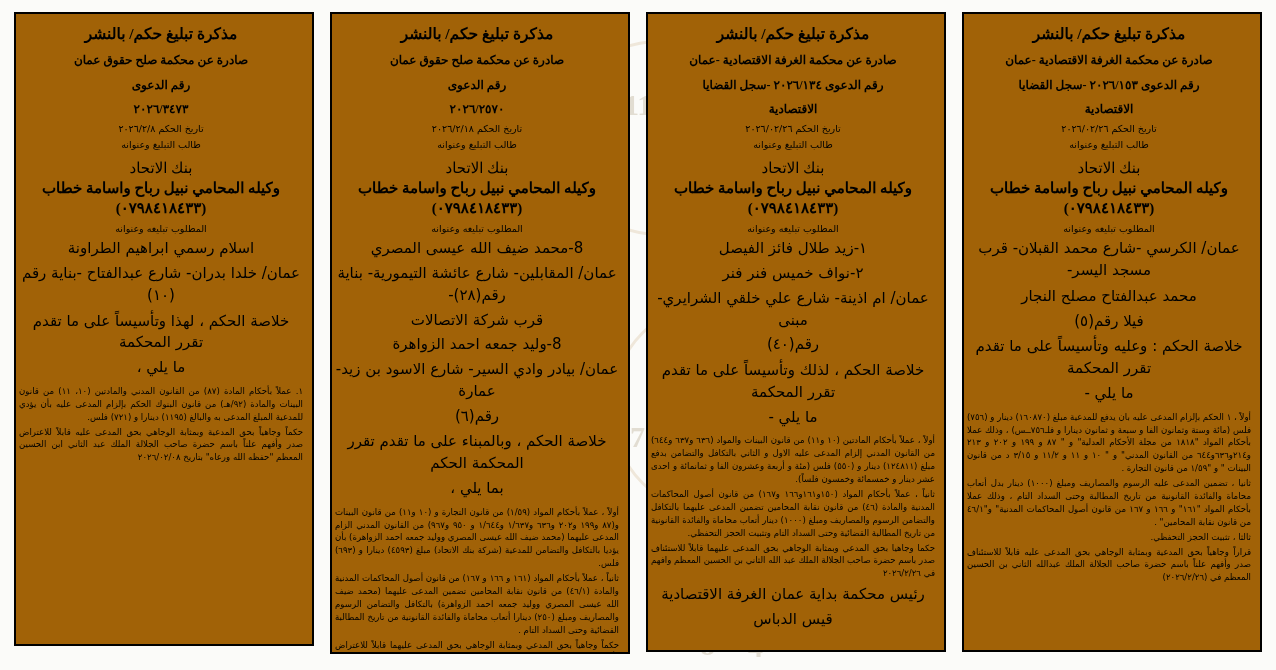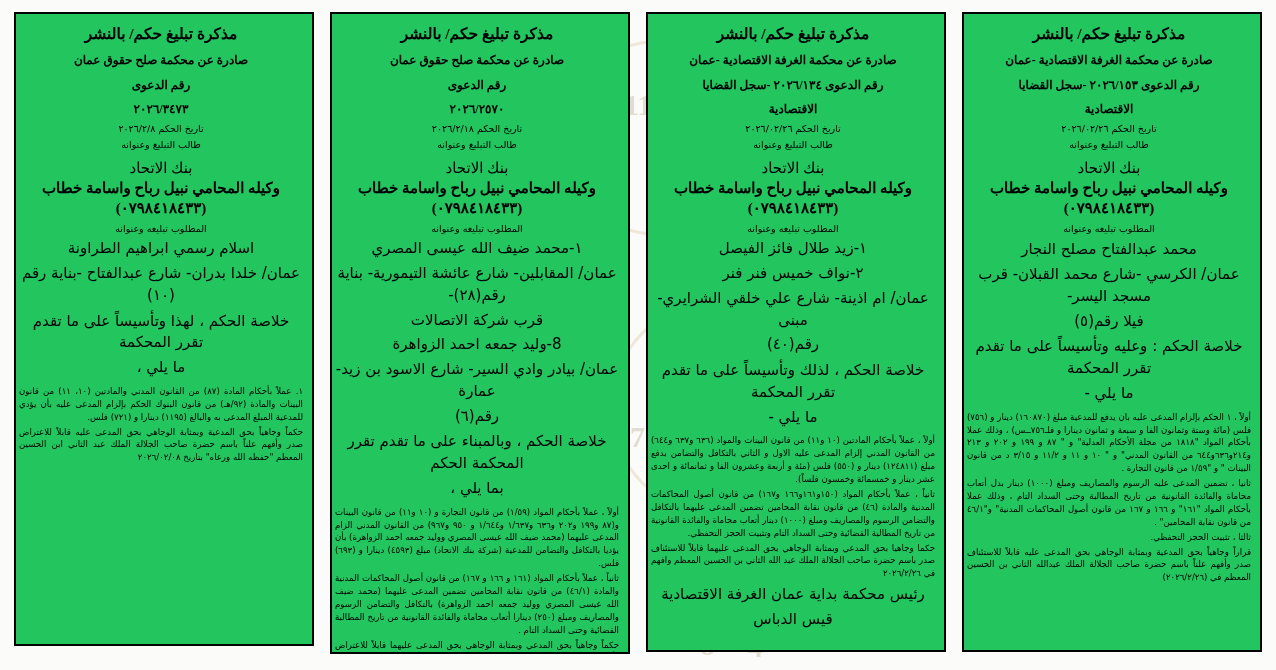--- a/index.html
+++ b/index.html
@@ -43,21 +43,21 @@
     display: flex;
     flex-direction: row;
     justify-content: space-between;
     align-items: flex-start;
     padding: 12px 14px 0 14px;
     box-sizing: border-box;
     gap: 10px;
     height: 670px;
   }
   .notice {
-    background: #22c55e;
+    background: #a16207;
     border: 2px solid #000;
     box-sizing: border-box;
     padding: 8px 9px 8px 3px;
     text-align: center;
     direction: rtl;
     overflow: hidden;
   }
   .n1 { width: 300px; height: 634px; }
   .n2 { width: 300px; height: 642px; }
   .n3 { width: 300px; height: 640px; }
@@ -146,22 +146,22 @@
       <div class="title">مذكرة تبليغ حكم/ بالنشر</div>
       <div class="title-l">صادرة عن محكمة الغرفة الاقتصادية -عمان</div>
       <div class="title-l">رقم الدعوى ٢٠٢٦/١٥٣ -سجل القضايا</div>
       <div class="title-l">الاقتصادية</div>
       <div class="subline">تاريخ الحكم ٢٠٢٦/٠٢/٢٦</div>
       <div class="subline tight">طالب التبليغ وعنوانه</div>
       <div class="bank">بنك الاتحاد</div>
       <div class="bank-sub">وكيله المحامي نبيل رباح واسامة خطاب</div>
       <div class="phone">(٠٧٩٨٤١٨٤٣٣)</div>
       <div class="subline">المطلوب تبليغه وعنوانه</div>
+      <div class="center-small tight">عمان/ الكرسي -شارع محمد القبلان- قرب مسجد اليسر-</div>
       <div class="center-small">محمد عبدالفتاح مصلح النجار</div>
-      <div class="center-small tight">عمان/ الكرسي -شارع محمد القبلان- قرب مسجد اليسر-</div>
       <div class="center-small tight">فيلا رقم(٥)</div>
       <div class="center-small">خلاصة الحكم : وعليه وتأسيساً على ما تقدم تقرر المحكمة</div>
       <div class="center-small tight">ما يلي -</div>
       <div class="body-block">
         <p>أولاً ، ١ الحكم بإلزام المدعى عليه بان يدفع للمدعية  مبلغ (١٦٠٨٧٠) دينار و (٧٥٦) فلس  (مائة وستة وثمانون الفا و سبعة و ثمانون دينارا و فلـ٧٥٦ــس) ، وذلك عملا بأحكام المواد "١٨١٨ من مجلة الأحكام العدلية" و " ٨٧ و ١٩٩ و ٢٠٢ و ٢١٣ و٢١٤و٦٣٦و٦٤٤ من القانون المدني" و " ١٠ و ١١ و ١١/٢ و ٣/١٥ د من قانون البينات "  و "١/٥٩ من قانون التجارة .</p>
         <p>ثانيا ، تضمين المدعى عليه الرسوم  والمصاريف ومبلغ (١٠٠٠) دينار بدل أتعاب محاماة والفائدة القانونية من تاريخ المطالبة وحتى السداد التام ، وذلك عملا بأحكام المواد "١٦١" و ١٦٦ و ١٦٧ من قانون أصول المحاكمات المدنية" و"٤٦/١ من قانون نقابة المحامين" .</p>
         <p>ثالثا ، تثبيت الحجز التحفظي.</p>
         <p>قراراً وجاهياً بحق المدعية وبمثابة الوجاهي بحق المدعى عليه قابلاً للاستئناف صدر وأفهم علناً باسم حضرة صاحب الجلالة الملك عبدالله الثاني بن الحسين المعظم في (٢٠٢٦/٢/٢٦)</p>
       </div>
     </div>
@@ -196,21 +196,21 @@
       <div class="title">مذكرة تبليغ حكم/ بالنشر</div>
       <div class="title-l">صادرة عن محكمة صلح حقوق عمان</div>
       <div class="title-l">رقم الدعوى</div>
       <div class="title-l">٢٠٢٦/٢٥٧٠</div>
       <div class="subline">تاريخ الحكم ٢٠٢٦/٢/١٨</div>
       <div class="subline tight">طالب التبليغ وعنوانه</div>
       <div class="bank">بنك الاتحاد</div>
       <div class="bank-sub">وكيله المحامي نبيل رباح واسامة خطاب</div>
       <div class="phone">(٠٧٩٨٤١٨٤٣٣)</div>
       <div class="subline">المطلوب تبليغه وعنوانه</div>
-      <div class="center-small tight">١-محمد ضيف الله عيسى المصري</div>
+      <div class="center-small tight">8-محمد ضيف الله عيسى المصري</div>
       <div class="center-small tight">عمان/ المقابلين- شارع عائشة التيمورية- بناية رقم(٢٨)-</div>
       <div class="center-small tight">قرب شركة الاتصالات</div>
       <div class="center-small tight">8-وليد جمعه احمد الزواهرة</div>
       <div class="center-small tight">عمان/ بيادر وادي السير- شارع الاسود بن زيد- عمارة</div>
       <div class="center-small tight">رقم(٦)</div>
       <div class="center-small">خلاصة الحكم ، وبالمبناء على ما تقدم تقرر المحكمة الحكم</div>
       <div class="center-small tight">بما يلي ،</div>
       <div class="body-block">
         <p>أولاً ، عملاً بأحكام المواد (١/٥٩) من قانون التجارة و (١٠ و١١) من قانون البينات و(٨٧ و١٩٩ و٢٠٢ و٦٣٦ و١/٦٣٧ و١/٦٤٤ و ٩٥٠ و٩٦٧) من القانون المدني الزام المدعى عليهما (محمد ضيف الله عيسى المصري ووليد جمعه احمد الزواهرة) بأن يؤديا بالتكافل والتضامن للمدعية (شركة بنك الاتحاد) مبلغ (٤٥٩٣) دينارا و (٦٩٣) فلس.</p>
         <p>ثانياً ، عملاً بأحكام المواد (١٦١ و ١٦٦ و ١٦٧) من قانون أصول المحاكمات المدنية والمادة (٤٦/١) من قانون نقابة المحامين تضمين المدعى عليهما (محمد ضيف الله عيسى المصري ووليد جمعه احمد الزواهرة) بالتكافل والتضامن الرسوم والمصاريف ومبلغ (٢٥٠) دينارا أتعاب محاماة والفائدة القانونية من تاريخ المطالبة القضائية وحتى السداد التام .</p>

